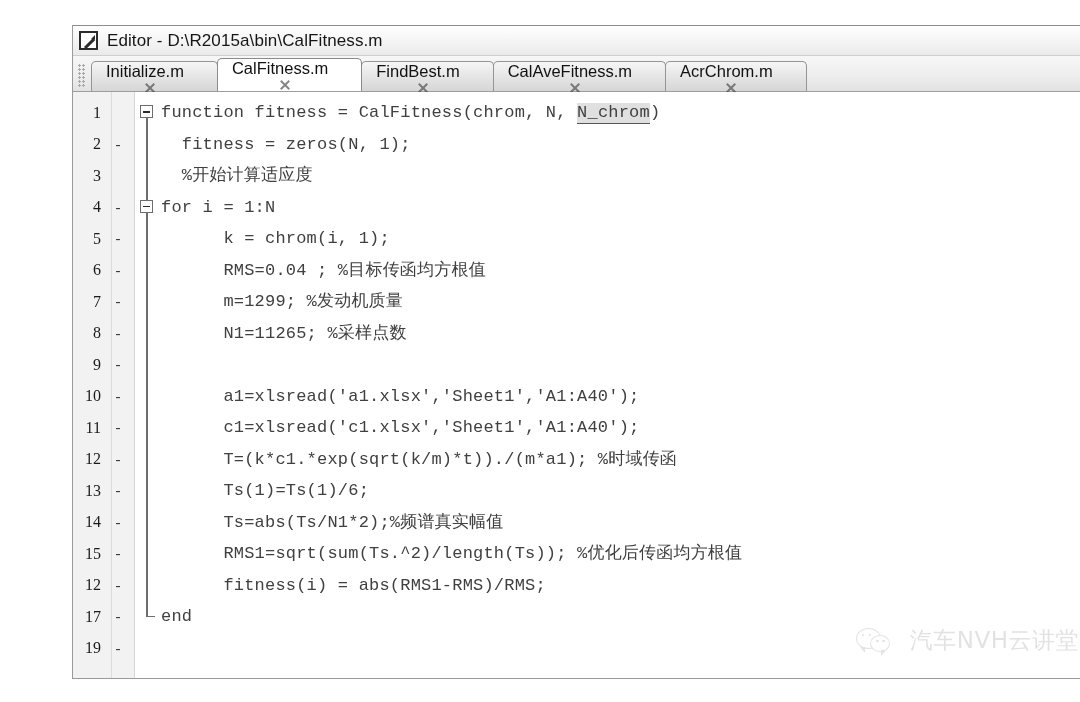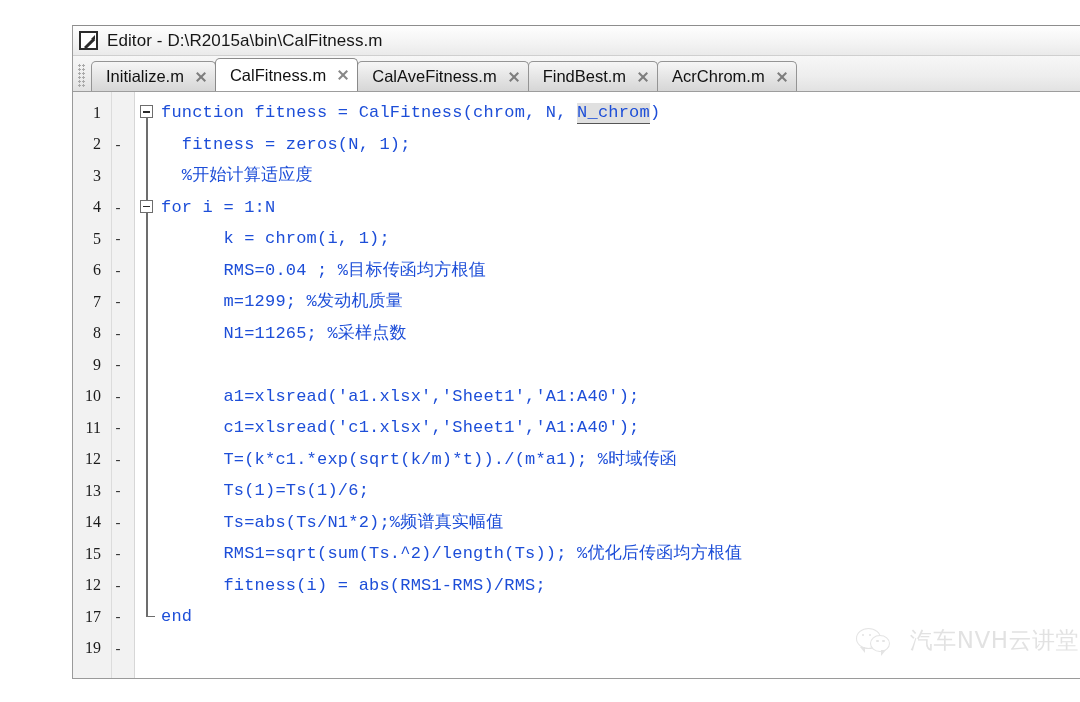--- a/index.html
+++ b/index.html
@@ -109,30 +109,31 @@
       radial-gradient(circle at 1.5px 1.5px, #a9a9a9 1.1px, transparent 1.3px),
       radial-gradient(circle at 5.5px 1.5px, #a9a9a9 1.1px, transparent 1.3px);
     background-size: 8px 4px;
     background-repeat: repeat-y;
   }
 
   .tab {
     height: 30px;
     display: flex;
     align-items: center;
-    padding: 0 7px 0 14px;
+    padding: 0 23px 0 14px;
     box-sizing: border-box;
     border: 1px solid #949494;
     border-bottom: none;
     border-top-left-radius: 5px;
     border-top-right-radius: 5px;
     background: linear-gradient(to bottom, #f6f6f6 0%, #e7e7e7 45%, #d6d6d6 100%);
     margin-right: -1px;
     position: relative;
     white-space: nowrap;
+    flex-direction: column;
   }
   .tab.active {
     height: 33px;
     background: #ffffff;
     border-color: #8a8a8a;
     z-index: 5;
     align-items: center;
   }
 
   .tab-label {
@@ -279,21 +280,21 @@
     left: 0;
     top: 14.5px;
     width: 9px;
     height: 1.5px;
     background: #6d6d6d;
   }
 
   .code-text {
     font-family: "Liberation Mono", "DejaVu Sans Mono", monospace;
     font-size: 17px;
-    color: #1d4ed8;
+    color: #404040;
     letter-spacing: 0.2px;
     line-height: 1;
   }
 
   .hl-var {
     background: #e0e0e0;
     border-bottom: 1px solid #555;
     padding-bottom: 1px;
   }
 
@@ -389,26 +390,26 @@
         <span class="tab-label">Initialize.m</span>
         <span class="tab-close"></span>
       </div>
 
       <div class="tab active">
         <span class="tab-label">CalFitness.m</span>
         <span class="tab-close"></span>
       </div>
 
       <div class="tab">
+        <span class="tab-label">FindBest.m</span>
+        <span class="tab-close"></span>
+      </div>
+
+      <div class="tab">
         <span class="tab-label">CalAveFitness.m</span>
-        <span class="tab-close"></span>
-      </div>
-
-      <div class="tab">
-        <span class="tab-label">FindBest.m</span>
         <span class="tab-close"></span>
       </div>
 
       <div class="tab">
         <span class="tab-label">AcrChrom.m</span>
         <span class="tab-close"></span>
       </div>
     </div>
 
     <div class="code-area">

